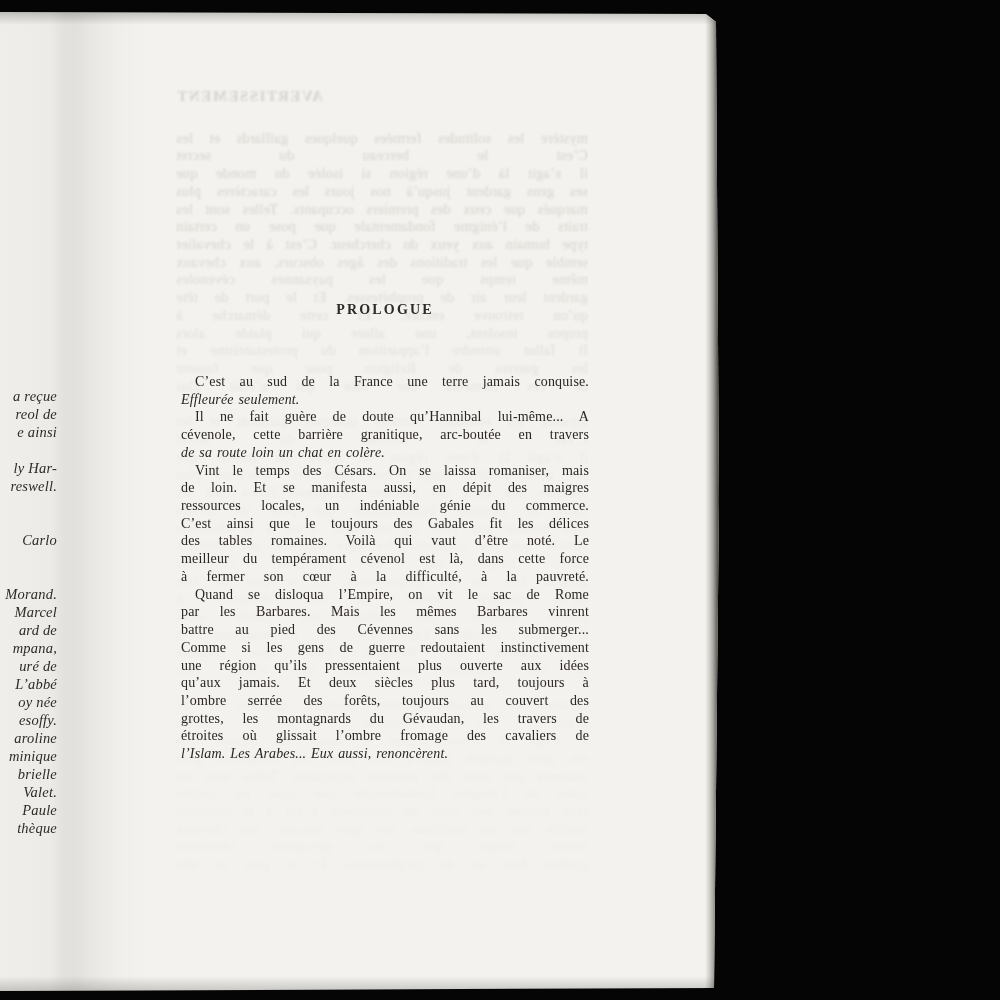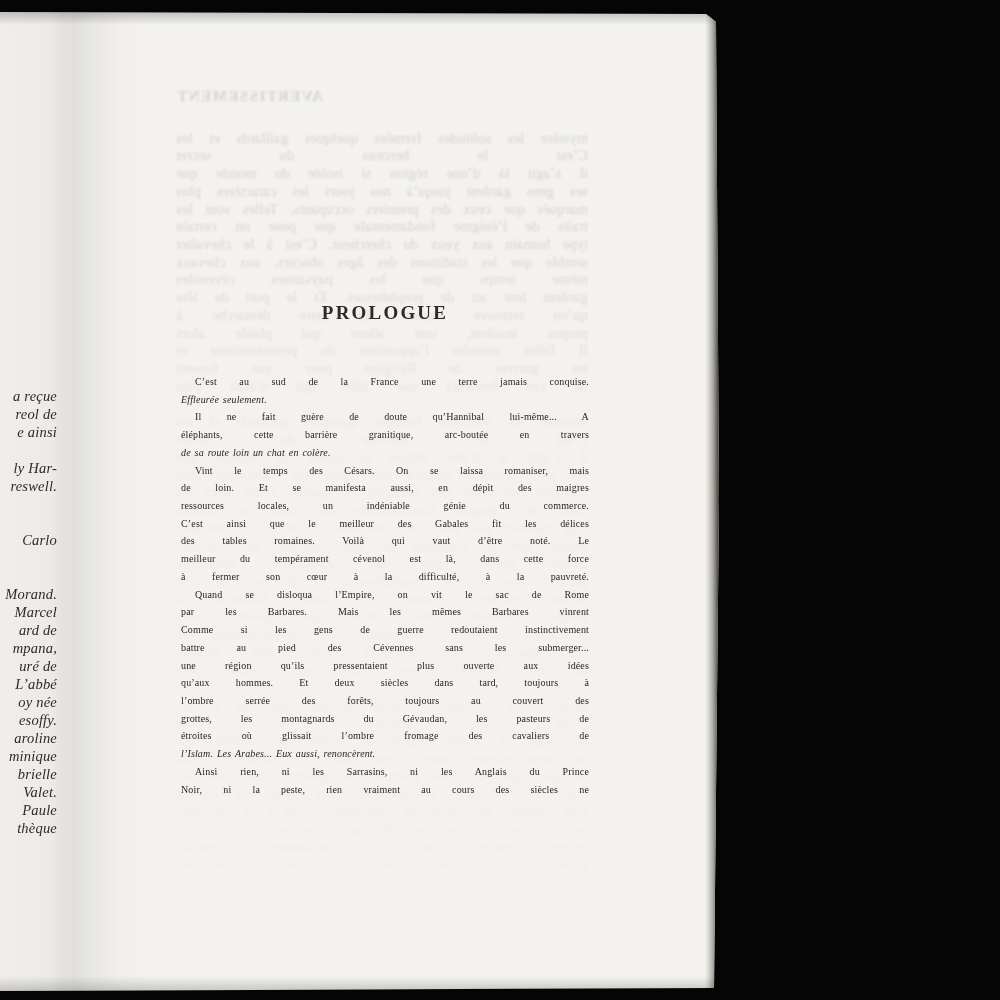--- a/index.html
+++ b/index.html
@@ -31,23 +31,23 @@
          font-size:14.5px;line-height:17.72px;letter-spacing:.2px;
          -webkit-mask-image:linear-gradient(to bottom,rgba(0,0,0,.95) 0,rgba(0,0,0,.9) 160px,
             rgba(0,0,0,.6) 250px,rgba(0,0,0,.3) 320px,rgba(0,0,0,.16) 420px,rgba(0,0,0,.12) 100%);
          mask-image:linear-gradient(to bottom,rgba(0,0,0,.95) 0,rgba(0,0,0,.9) 160px,
             rgba(0,0,0,.6) 250px,rgba(0,0,0,.3) 320px,rgba(0,0,0,.16) 420px,rgba(0,0,0,.12) 100%);}
   .bleed .bline{height:17.72px;overflow:hidden;text-align:justify;text-align-last:justify;}
   .bleed .bheader{font-weight:bold;font-size:15px;letter-spacing:1.5px;height:24px;
          text-align:right;text-align-last:right;}
   
   .heading{position:absolute;left:181px;top:302px;width:408px;text-align:center;
-         font-size:19px;font-weight:bold;letter-spacing:2.2px;color:#2e2a25;}
+         font-size:14px;font-weight:bold;letter-spacing:2.2px;color:#2e2a25;}
   .prologue{position:absolute;left:181px;top:373px;width:408px;
-         font-size:10px;line-height:17.72px;color:#2b2622;
+         font-size:14px;line-height:17.72px;color:#2b2622;
          letter-spacing:.15px;word-spacing:1.2px;}
   .prologue .line{height:17.72px;text-align:justify;text-align-last:justify;}
   .prologue .line.first{text-indent:14px;}
   .prologue .line.end{text-align-last:left;font-style:italic;}
 </style>
 </head>
 <body>
 
 <div class="photo">
   <div class="spread">
@@ -131,47 +131,43 @@
 
     <div class="heading">PROLOGUE</div>
 
     <div class="prologue">
         <div>
           <div class="line first">C’est au sud de la France une terre jamais conquise.</div>
           <div class="line end">Effleurée seulement.</div>
         </div>
         <div>
           <div class="line first">Il ne fait guère de doute qu’Hannibal lui-même... A</div>
-          <div class="line">éléphants, cette barrière granitique, arc-boutée en travers</div>
+          <div class="line">cévenole, cette barrière granitique, arc-boutée en travers</div>
           <div class="line end">de sa route loin un chat en colère.</div>
         </div>
         <div>
           <div class="line first">Vint le temps des Césars. On se laissa romaniser, mais</div>
           <div class="line">de loin. Et se manifesta aussi, en dépit des maigres</div>
           <div class="line">ressources locales, un indéniable génie du commerce.</div>
-          <div class="line">C’est ainsi que le meilleur des Gabales fit les délices</div>
+          <div class="line">C’est ainsi que le toujours des Gabales fit les délices</div>
           <div class="line">des tables romaines. Voilà qui vaut d’être noté. Le</div>
           <div class="line">meilleur du tempérament cévenol est là, dans cette force</div>
           <div class="line">à fermer son cœur à la difficulté, à la pauvreté.</div>
         </div>
         <div>
           <div class="line first">Quand se disloqua l’Empire, on vit le sac de Rome</div>
           <div class="line">par les Barbares. Mais les mêmes Barbares vinrent</div>
+          <div class="line">battre au pied des Cévennes sans les submerger...</div>
           <div class="line">Comme si les gens de guerre redoutaient instinctivement</div>
-          <div class="line">battre au pied des Cévennes sans les submerger...</div>
           <div class="line">une région qu’ils pressentaient plus ouverte aux idées</div>
-          <div class="line">qu’aux hommes. Et deux siècles dans tard, toujours à</div>
+          <div class="line">qu’aux jamais. Et deux siècles plus tard, toujours à</div>
           <div class="line">l’ombre serrée des forêts, toujours au couvert des</div>
-          <div class="line">grottes, les montagnards du Gévaudan, les pasteurs de</div>
+          <div class="line">grottes, les montagnards du Gévaudan, les travers de</div>
           <div class="line">étroites où glissait l’ombre fromage des cavaliers de</div>
           <div class="line end">l’Islam. Les Arabes... Eux aussi, renoncèrent.</div>
-        </div>
-        <div>
-          <div class="line first">Ainsi rien, ni les Sarrasins, ni les Anglais du Prince</div>
-          <div class="line">Noir, ni la peste, rien vraiment au cours des siècles ne</div>
         </div>
       </div>
 
     <div class="page-edge"></div>
     <div class="top-shadow"></div>
     <div class="bottom-shadow"></div>
   </div>
 </div>
 
 </body></html>

